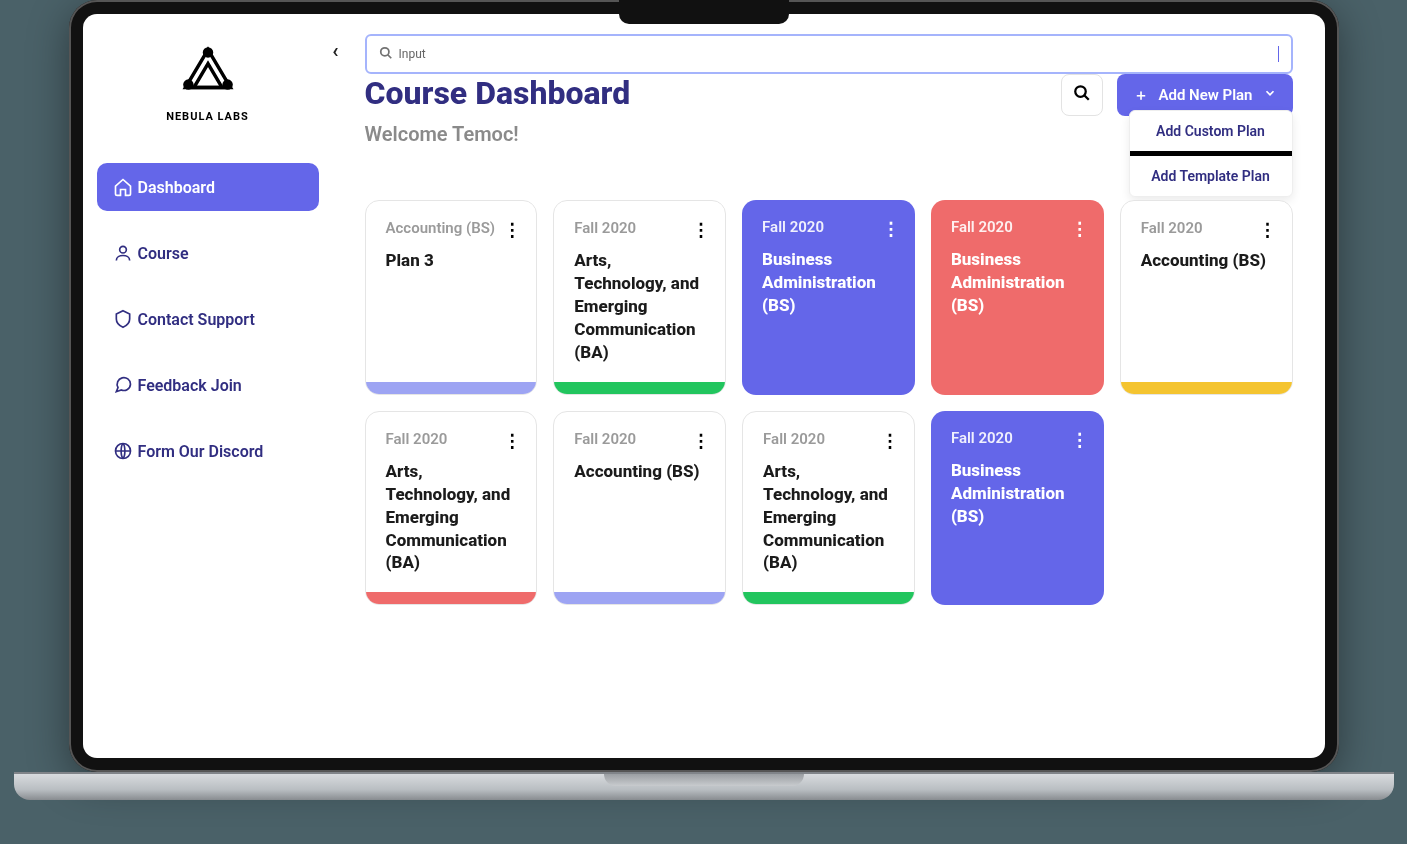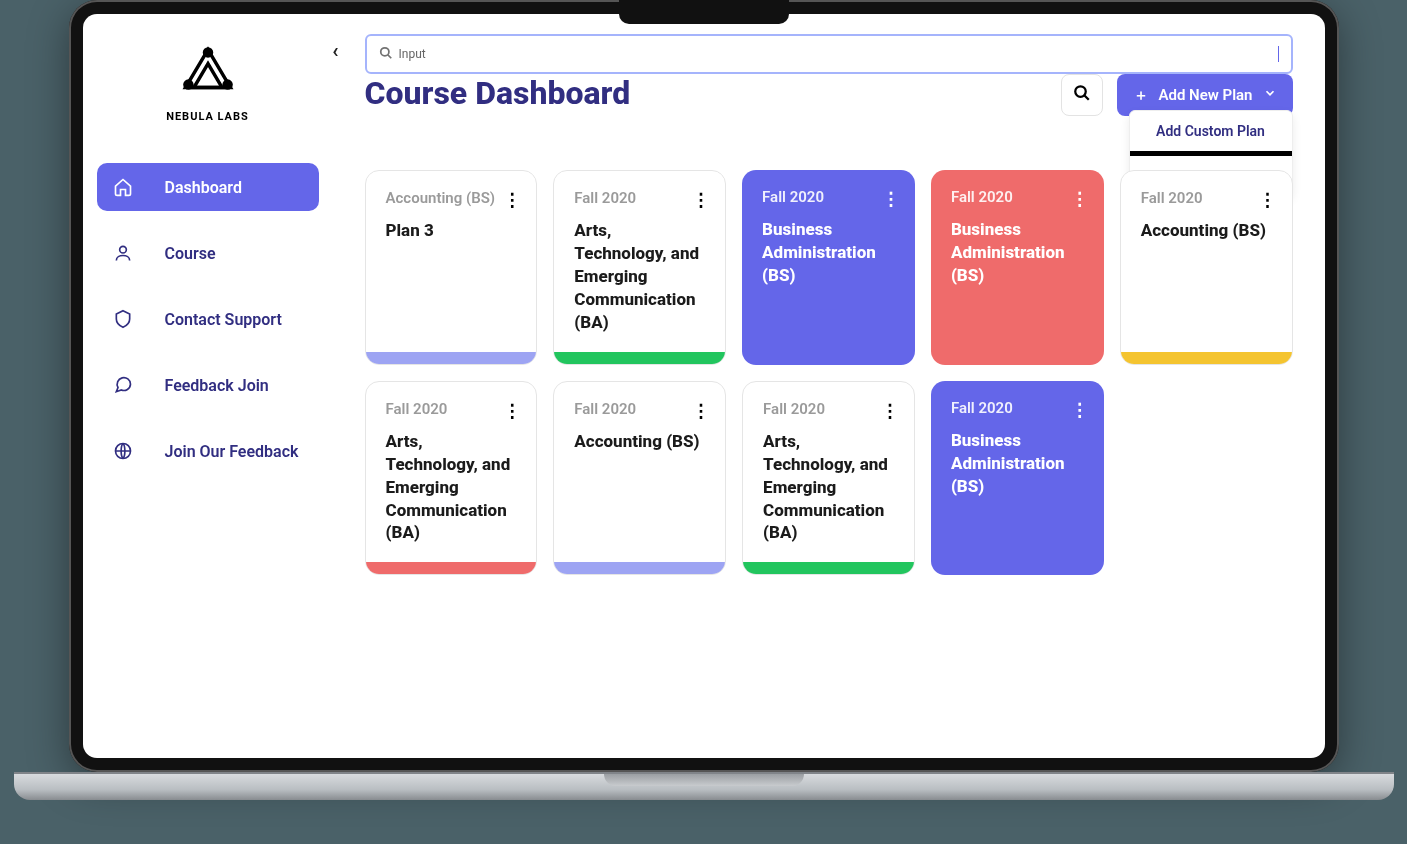--- a/index.html
+++ b/index.html
@@ -44,21 +44,21 @@
     width:200px;height:12px;background:linear-gradient(#9a9ea2,#c8cbce);border-bottom-left-radius:12px;border-bottom-right-radius:12px;
   }
   
   .sidebar{width:250px;flex:0 0 250px;padding:16px 0;position:relative}
   .brand{display:flex;flex-direction:column;align-items:center;margin:12px 0 40px}
   .brand svg{width:70px;height:60px}
   .brand-name{font-size:11px;font-weight:700;letter-spacing:1px;margin-top:4px}
   .collapse{position:absolute;top:24px;right:-6px;font-size:20px;font-weight:700;color:#222;cursor:pointer}
   .nav{padding:0 14px}
   .nav-item{
-    display:flex;align-items:center;gap:32px;padding:14px 16px;border-radius:10px;
+    display:flex;align-items:center;gap:5px;padding:14px 16px;border-radius:10px;
     color:var(--indigo-dark);font-weight:600;font-size:16px;margin-bottom:18px;cursor:pointer;
   }
   .nav-item.active{background:var(--indigo);color:#fff}
   .nav-item .ico{width:20px;height:20px;display:flex;align-items:center;justify-content:center}
   
   .main{flex:1;padding:20px 32px;overflow:hidden}
   .search-wrap{
     border:2px solid #A5B4FC;border-radius:6px;height:40px;display:flex;align-items:center;padding:0 12px;gap:4px;
     background:#fff;
   }
@@ -162,40 +162,41 @@
             </span>
             <span>Feedback Join</span>
           </div>
           <div class="nav-item">
             <span class="ico">
               <svg viewBox="0 0 24 24" width="20" height="20" fill="none" stroke="currentColor" stroke-width="2">
                   <circle cx="12" cy="12" r="9"></circle>
                   <path d="M3 12h18M12 3c3 3 3 15 0 18M12 3c-3 3-3 15 0 18"></path>
                 </svg>
             </span>
-            <span>Join Our Feedback</span>
+            <span>Form Our Discord</span>
           </div>
         </nav>
       </aside>
 
       <main class="main">
         <div class="search-wrap">
           <span>
             <svg viewBox="0 0 24 24" fill="none" stroke="#000" stroke-width="3">
                 <circle cx="10" cy="10" r="7"></circle>
                 <line x1="21" y1="21" x2="15" y2="15"></line>
               </svg>
           </span>
           <input value="Input" style="">
           <span class="cursor"></span>
         </div>
 
         <div class="header-row">
           <div>
             <div class="title">Course Dashboard</div>
+            <div class="welcome">Welcome Temoc!</div>
           </div>
           <div class="header-actions">
             <div class="icon-btn">
               <span>
                 <svg viewBox="0 0 24 24" width="18" height="18" fill="none" stroke="#000" stroke-width="3">
                     <circle cx="10" cy="10" r="7"></circle>
                     <line x1="21" y1="21" x2="15" y2="15"></line>
                   </svg>
               </span>
             </div>

